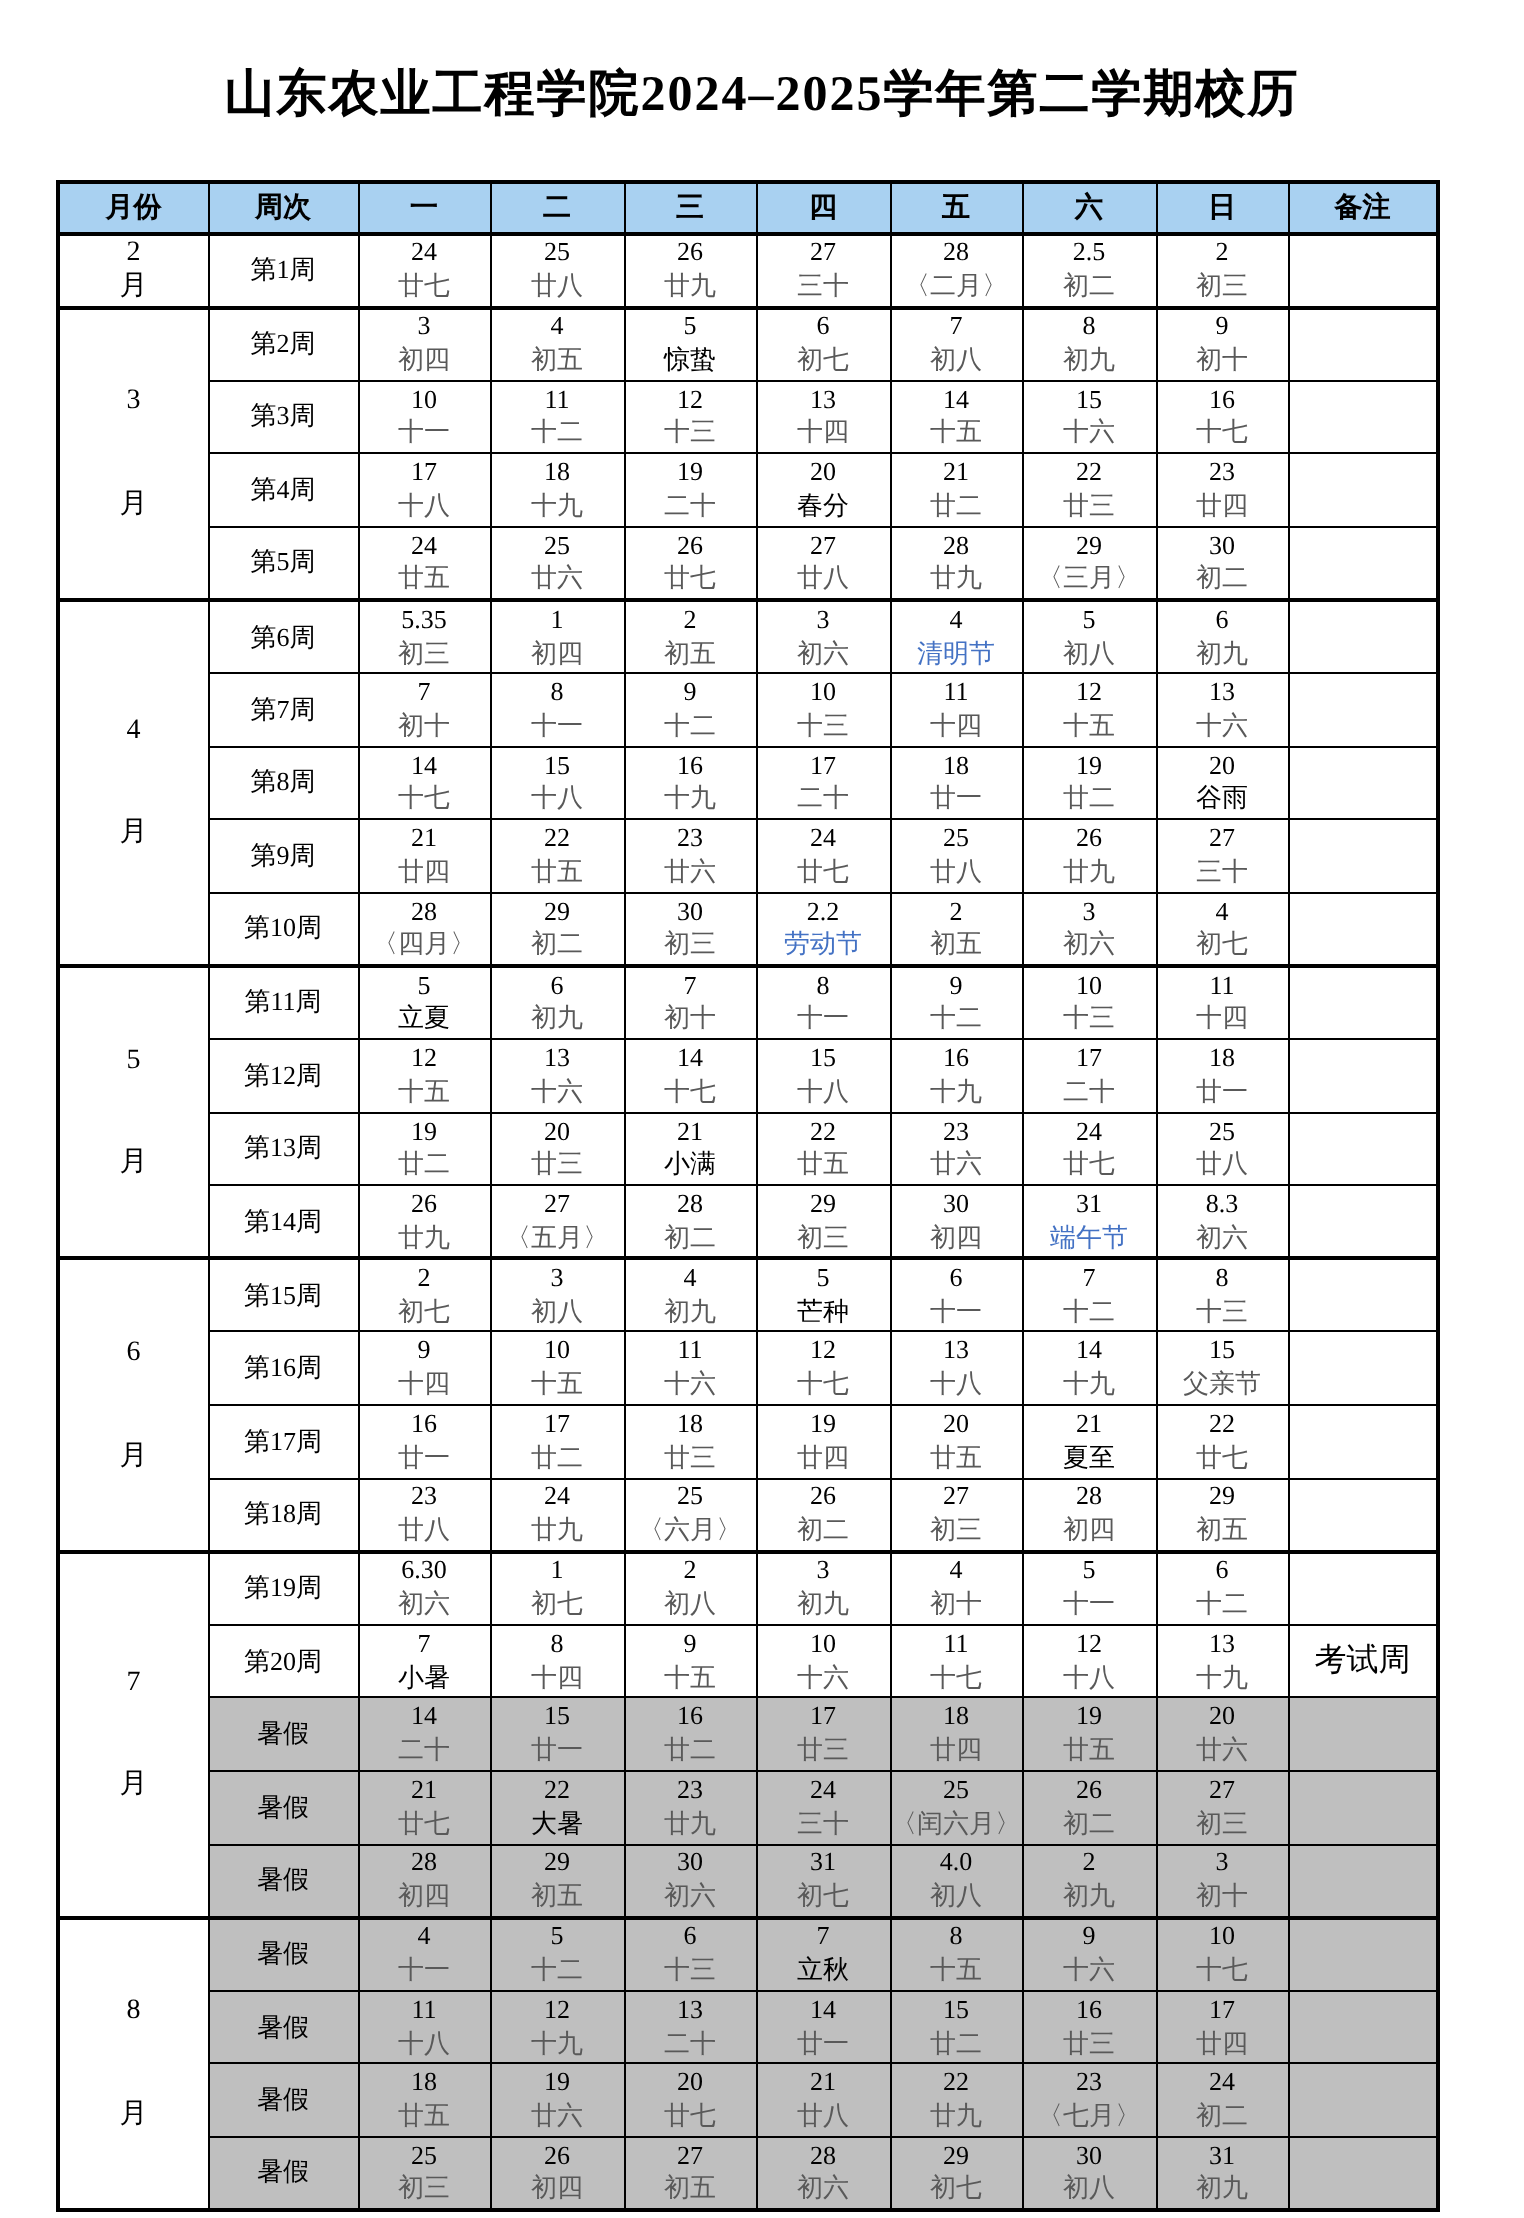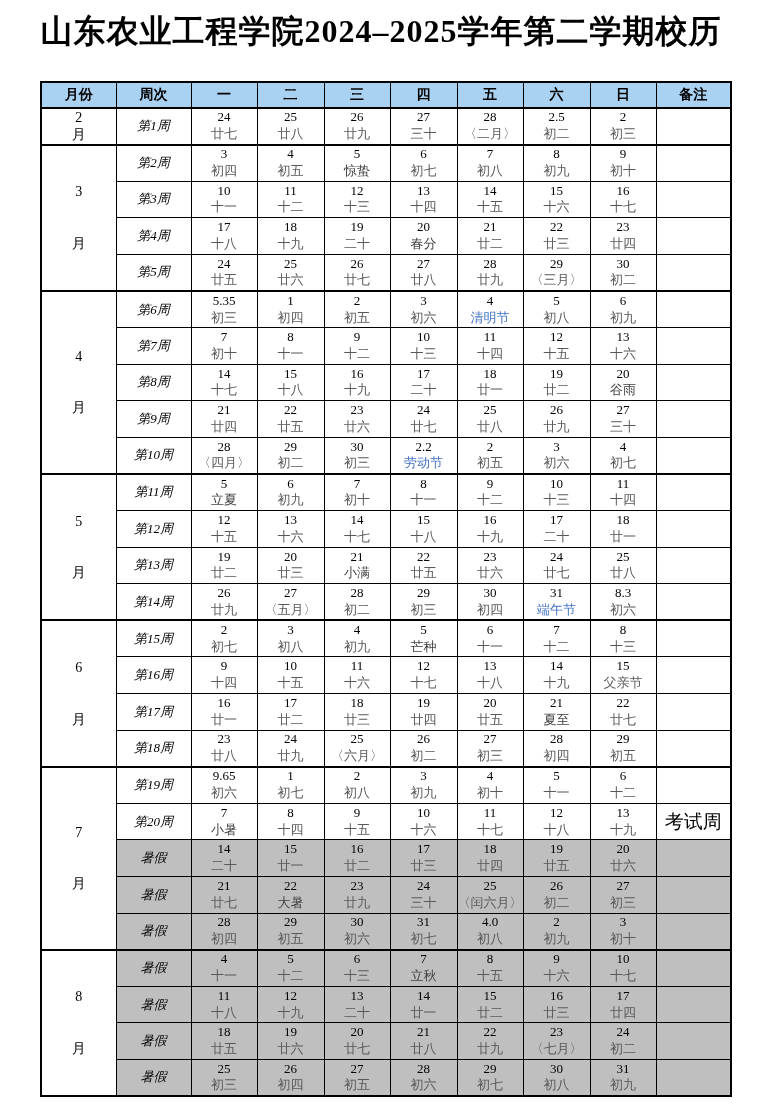--- a/index.html
+++ b/index.html
@@ -9,32 +9,32 @@
     --lunar-gray:#595959;
     --line:#000;
   }
   html,body{margin:0;padding:0;background:#fff;}
   body{
     width:762px;height:1109px;overflow:hidden;
     font-family:"Liberation Serif","DejaVu Serif",serif;
     color:#000;
   }
   .title{
-    margin-top:10px;
+    margin-top:30px;
     text-align:center;
-    font-size:32px;
+    font-size:25px;
     font-weight:bold;
     letter-spacing:1px;
     white-space:nowrap;
   }
   table.cal{
     border-collapse:collapse;
     table-layout:fixed;
     width:690px;
-    margin:27px 0 0 40px;
+    margin:27px 0 0 28px;
     border:2px solid var(--line);
   }
   .cal th,.cal td{
     border:1px solid var(--line);
     padding:0;
     text-align:center;
     vertical-align:middle;
     overflow:hidden;
   }
   .cal thead th{
@@ -43,26 +43,26 @@
     font-size:14px;
     font-weight:bold;
     border-bottom:2px solid var(--line);
   }
   .cal tbody tr{height:36.6px;}
   .cal tr.month-start td{border-top:2px solid var(--line);}
   td.vac{background:var(--vacation-bg);}
   td.monthcell{background:#fff;font-size:14px;}
   .mstack{display:flex;flex-direction:column;align-items:center;justify-content:center;gap:36px;line-height:1.1;}
   .mstack.single{gap:1px;}
-  .week{font-size:13px;font-style:italic;}
+  .week{font-size:13px;}
   .daynum{font-size:13px;line-height:1.3;color:#000;}
   .lunar{font-size:13px;line-height:1.3;color:var(--lunar-gray);}
-  .lunar.term{color:#404040;}
+  .lunar.term{color:#000000;}
   .lunar.fest{color:var(--festival-blue);}
-  .note{font-size:19px;}
+  .note{font-size:16px;}
 </style>
 </head>
 <body>
 
 <div class="title">山东农业工程学院2024–2025学年第二学期校历</div>
 
 <table class="cal">
   <colgroup>
     <col style="width:75px">
       <col style="width:75px">
@@ -698,21 +698,21 @@
       </tr>
       <tr class="month-start">
         <td class="monthcell" rowspan="5">
           <div class="mstack">
             <span>7</span>
             <span>月</span>
           </div>
         </td>
         <td class="week">第19周</td>
         <td class="day">
-          <div class="daynum">9.65</div>
+          <div class="daynum">6.30</div>
           <div class="lunar">初六</div>
         </td>
         <td class="day">
           <div class="daynum">1</div>
           <div class="lunar">初七</div>
         </td>
         <td class="day">
           <div class="daynum">2</div>
           <div class="lunar">初八</div>
         </td>

